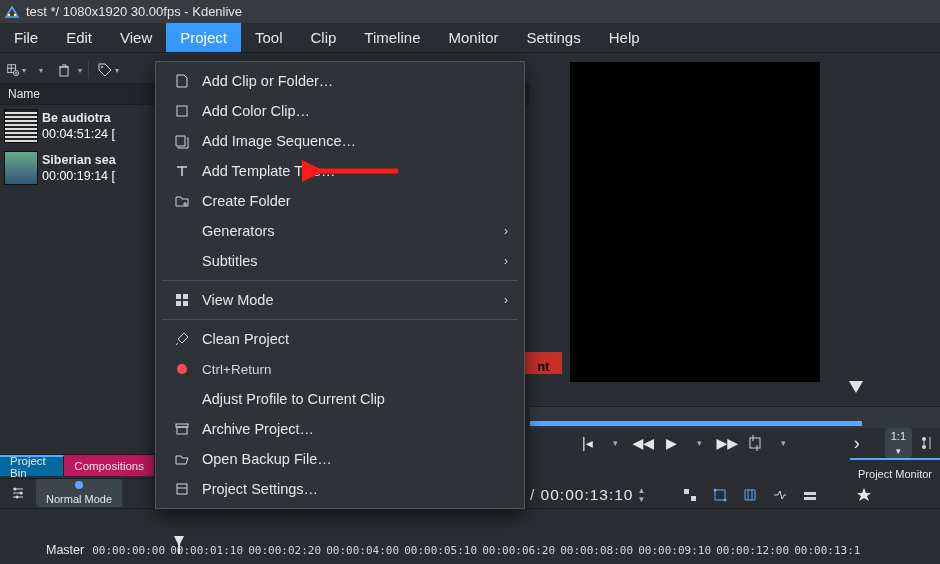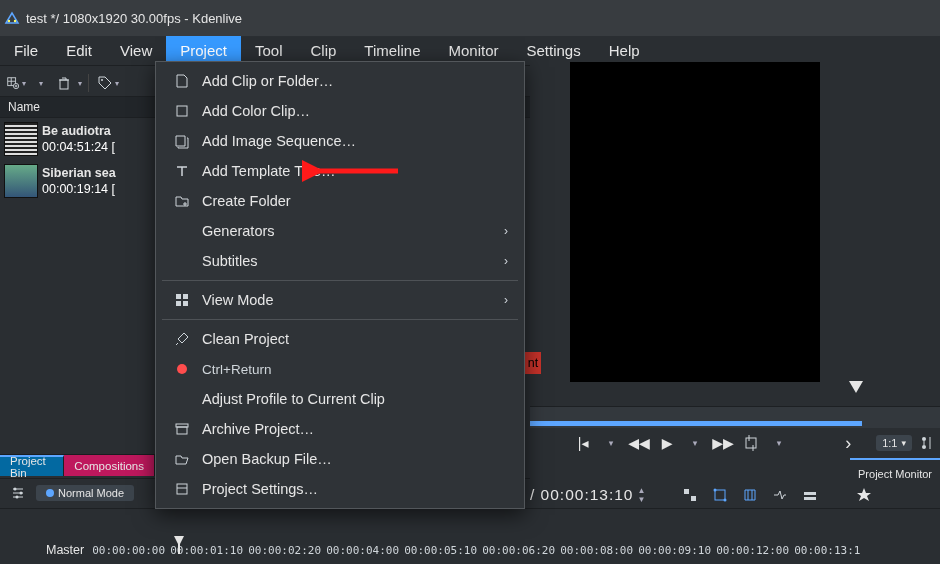--- a/index.html
+++ b/index.html
@@ -1,18 +1,18 @@
 <!DOCTYPE html>
 <html><head>
 <meta charset="utf-8">
 <style>
   * { margin:0; padding:0; box-sizing:border-box; font-family:"Segoe UI",Arial,sans-serif; -webkit-font-smoothing:antialiased; }
   body { width:940px; height:564px; background:#2a2e32; color:#e6e6e6; font-size:13px; overflow:hidden; }
 
-  .titlebar { height:36px; background:#383c40; display:flex; align-items:center; font-size:13px; }
+  .titlebar { height:23px; background:#383c40; display:flex; align-items:center; font-size:13px; }
   .titlebar .icon { margin:0 6px 0 4px; width:16px; display:flex; align-items:center; justify-content:center; }
   .titlebar .title { color:#e6e6e6; }
 
   .menubar { height:30px; background:#2a2e32; display:flex; align-items:stretch; border-bottom:1px solid #1d2023; }
   .menubar .item { padding:0 14px; display:flex; align-items:center; cursor:default; font-size:15px; }
   .menubar .item.active { background:#379aff; color:#fff; }
 
   
   .toolbar-row { height:26px; background:#2a2e32; display:flex; align-items:center; gap:4px; padding:0 6px; margin-top:4px; }
   .icon-btn { width:20px; height:20px; display:flex; align-items:center; justify-content:center; color:#ccd; font-size:13px; }
@@ -48,42 +48,42 @@
   
   .red-arrow { position:absolute; pointer-events:none; }
 
   
   .tabs-row { display:flex; height:22px; background:#2a2e32; border-top:1px solid #1a1c1f; }
   .tabs-row .tab { padding:0 10px; display:flex; align-items:center; font-size:11.5px; background:#be185d; border-right:1px solid #1d2023; }
   .tabs-row .tab.active { border-top:2px solid #5da6ff; background:#0369a1; }
 
   
   .mid-row { height:28px; background:#2a2e32; display:flex; align-items:center; padding:0 8px; gap:8px; border-top:1px solid #1d2023; }
-  .chip { background:#3c444c; padding:2px 10px; border-radius:3px; font-size:11px; display:flex; align-items:center; gap:4px; }
+  .chip { background:#3c444c; padding:2px 10px; border-radius:3px; font-size:11px; display:flex; align-items:center; gap:4px;flex-direction:column; }
 
   
   .monitor-pane { position:absolute; left:530px; top:62px; width:410px; height:418px; background:#2a2e32; display:flex; flex-direction:column; }
   .monitor-canvas { flex:1; display:flex; align-items:center; justify-content:center; background:#2a2e32; padding:0; }
   .video-area { width:250px; height:320px; background:#000; }
   .monitor-ruler { height:22px; background:#33383d; border-top:1px solid #1d2023; position:relative; }
   .playback-row { height:30px; background:#2a2e32; display:flex; align-items:center; justify-content:center; gap:4px; }
   .pb-btn { width:24px; height:22px; display:flex; align-items:center; justify-content:center; color:#e6e6e6; font-size:14px; }
   .monitor-tabs { height:22px; display:flex; justify-content:flex-end; }
   .monitor-tabs .tab { padding:0 8px; display:flex; align-items:flex-end; font-size:11px; background:#2a2e32; border-top:2px solid #5da6ff; }
 
   
   .timecode-row { height:32px; display:flex; align-items:center; padding-left:530px; gap:10px; font-family:monospace; font-size:15.5px; letter-spacing:1px; color:#e6e6e6; border-top:1px solid #1d2023; }
 
   .ruler-abs { position:absolute; left:0; top:536px; width:744px; height:28px; display:flex; align-items:center; background:#2a2e32; }
   .ruler-abs .master { width:155px; padding-left:46px; font-size:12.5px; }
   .ruler-abs .ticks { flex:1; display:flex; align-items:center; padding-left:8px; }
   .ruler-abs .tick { width:78px; font-family:monospace; font-size:11px; color:#d0d6db; text-align:left; }
   .ruler-abs .playhead { position:absolute; left:174px; top:0; height:18px; width:10px; }
 
-  .nt { position:absolute; left:525px; top:352px; width:16px; height:22px; background:#c6322a; color:#000; display:flex; align-items:center; justify-content:center; font-size:12.5px; font-family:monospace; }
+  .nt { position:absolute; left:525px; top:352px; width:37px; height:22px; background:#c6322a; color:#000; display:flex; align-items:flex-end; justify-content:center; font-size:12.5px; font-family:monospace;font-weight:bold; }
 
   svg.ic { width:16px; height:16px; }
 </style>
 </head>
 <body>
 
 <div class="titlebar">
   <span class="icon">
     <svg class="ic" viewBox="0 0 16 16">
         <path d="M2 13 L8 3 L14 13 Z" fill="none" stroke="#5da6ff" stroke-width="1.5"></path>

